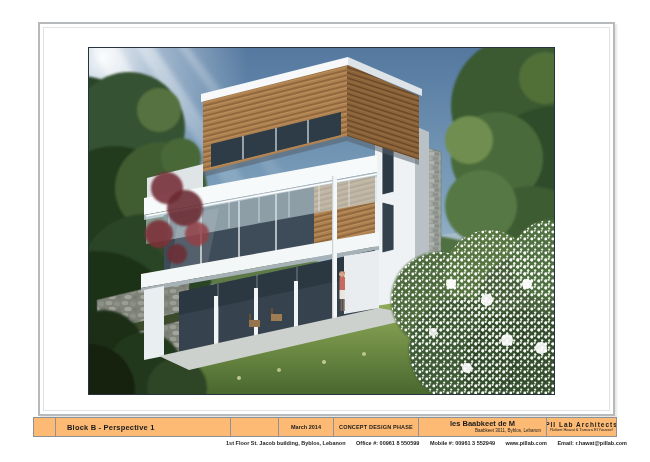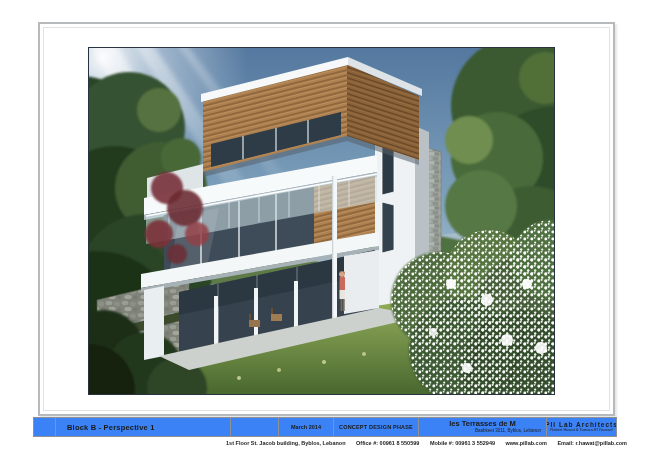--- a/index.html
+++ b/index.html
@@ -18,21 +18,21 @@
     border:1px solid #e0e2e3;
   }
   
   .render{
     position:absolute;left:88px;top:47px;width:465px;height:346px;
     border:1px solid #27343f;background:#8fadc6;line-height:0;
   }
   
   .titlebar{
     position:absolute;left:33px;top:417px;width:584px;height:20px;
-    display:flex;border:1px solid #8f9294;background:#3b82f6;box-sizing:border-box;
+    display:flex;border:1px solid #8f9294;background:#fdba74;box-sizing:border-box;
   }
   .cell{
     border-right:1px solid #8f9294;height:100%;box-sizing:border-box;
     display:flex;align-items:center;justify-content:center;overflow:hidden;
     flex:0 0 auto;
   }
   .cell:last-child{border-right:none;}
   .c-rev{width:22px;}
   .c-title{width:175px;justify-content:flex-start;padding-left:11px;
     font-weight:bold;font-size:7.5px;letter-spacing:.2px;}
@@ -310,21 +310,21 @@
 </svg>
 </div>
 
 <div class="titlebar">
   <div class="cell c-rev"></div>
   <div class="cell c-title">Block B - Perspective 1</div>
   <div class="cell c-blank"></div>
   <div class="cell c-date">March 2014</div>
   <div class="cell c-phase">CONCEPT DESIGN PHASE</div>
   <div class="cell c-project">
-    <div class="proj-name">les Terrasses de M</div>
+    <div class="proj-name">les Baabkeet de M</div>
     <div class="proj-sub">Baabkeet 3011, Byblos, Lebanon</div>
   </div>
   <div class="cell c-arch">
     <div class="arch-name">PII Lab Architects</div>
     <div class="arch-sub">Robert Hawat &amp; Tamara El Youssef</div>
   </div>
 </div>
 
 <div class="contact-line">
   <span>1st Floor St. Jacob building, Byblos, Lebanon</span>

